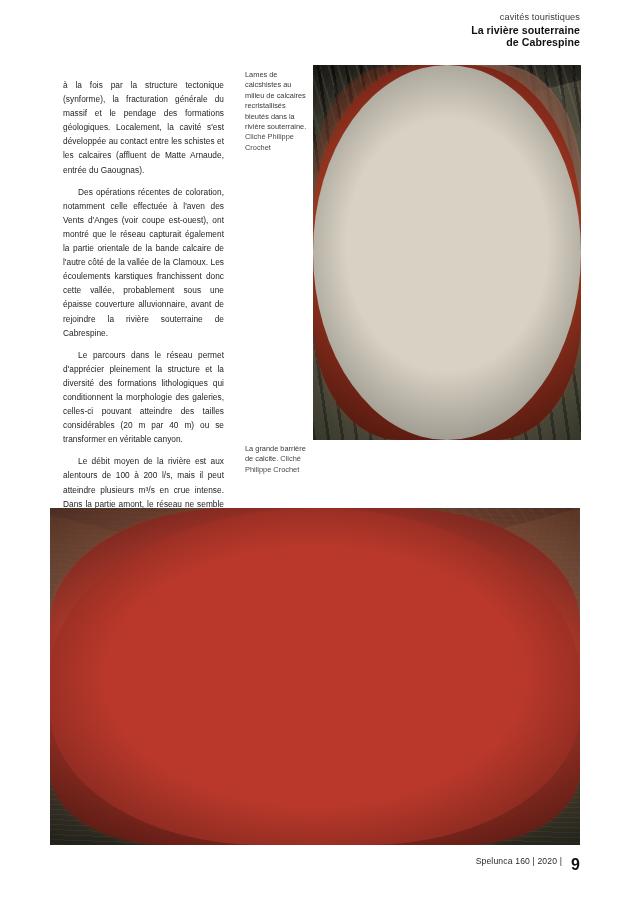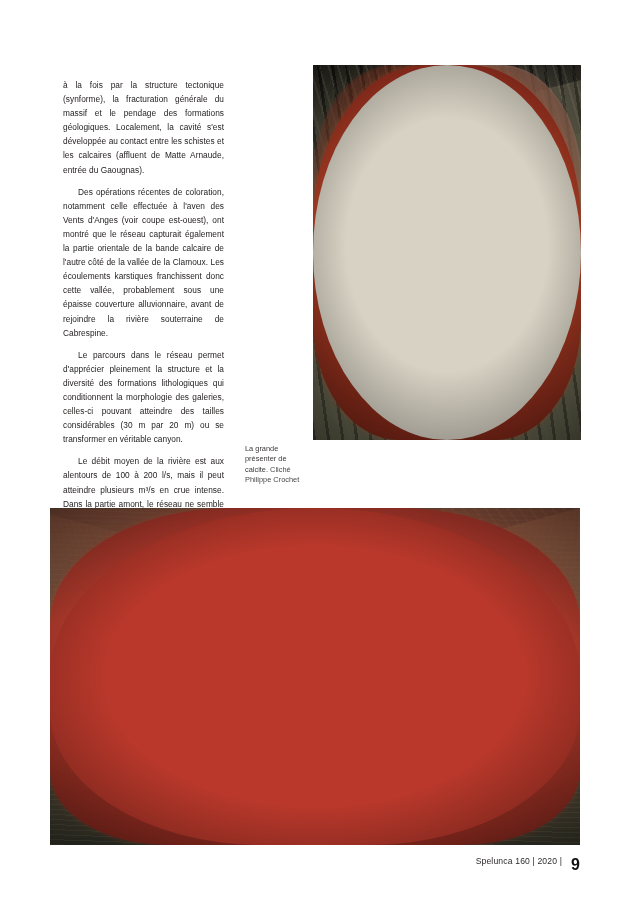--- a/index.html
+++ b/index.html
@@ -402,31 +402,42 @@
     font-size: 16px;
     font-weight: bold;
     color: #111111;
   }
 </style>
 </head>
 <body>
 
 <div class="page">
 
+  <div class="runhead">
+    <div class="kicker">cavités touristiques</div>
+    <div class="title">
+      <span>La rivière souterraine</span><br>
+      <span>de Cabrespine</span>
+    </div>
+  </div>
 
   <div class="bodycol">
     <p>à la fois par la structure tectonique (synforme), la fracturation générale du massif et le pendage des formations géologiques. Localement, la cavité s'est développée au contact entre les schistes et les calcaires (affluent de Matte Arnaude, entrée du Gaougnas).</p>
     <p>Des opérations récentes de coloration, notamment celle effectuée à l'aven des Vents d'Anges (voir coupe est-ouest), ont montré que le réseau capturait également la partie orientale de la bande calcaire de l'autre côté de la vallée de la Clamoux. Les écoulements karstiques franchissent donc cette vallée, probablement sous une épaisse couverture alluvionnaire, avant de rejoindre la rivière souterraine de Cabrespine.</p>
-    <p>Le parcours dans le réseau permet d'apprécier pleinement la structure et la diversité des formations lithologiques qui conditionnent la morphologie des galeries, celles-ci pouvant atteindre des tailles considérables (30 m par 20 m) ou se transformer en véritable canyon.</p>
+    <p>Le parcours dans le réseau permet d'apprécier pleinement la structure et la diversité des formations lithologiques qui conditionnent la morphologie des galeries, celles-ci pouvant atteindre des tailles considérables (20 m par 40 m) ou se transformer en véritable canyon.</p>
     <p>Le débit moyen de la rivière est aux alentours de 100 à 200 l/s, mais il peut atteindre plusieurs m³/s en crue intense. Dans la partie amont, le réseau ne semble pas présenter de mises en charge importantes qui pourraient rendre la progression dangereuse, ce qui n'est pas le cas de la partie terminale qui ne doit pas être</p>
   </div>
 
+  <div class="capcol cap-top">
+    <span>Lames de calcshistes au milieu de calcaires recristallisés bleutés dans la rivière souterraine.</span>
+    <span class="credit">Cliché Philippe Crochet</span>
+  </div>
 
   <div class="capcol cap-bottom">
-    <span>La grande présenter de calcite.</span>
+    <span>La grande barrière de calcite.</span>
     <span class="credit">Cliché Philippe Crochet</span>
   </div>
 
   <figure class="photo" id="photo-top" style="margin:0" aria-label="Galerie de rivière souterraine avec lames de calcschistes et spéléologue en combinaison rouge">
     <div class="layer t-base"></div>
     <div class="layer t-leftwall"></div>
     <div class="layer t-strata"></div>
     <div class="layer t-strata2"></div>
     <div class="layer t-rightshelf"></div>
     <div class="layer t-rightshelf2"></div>

